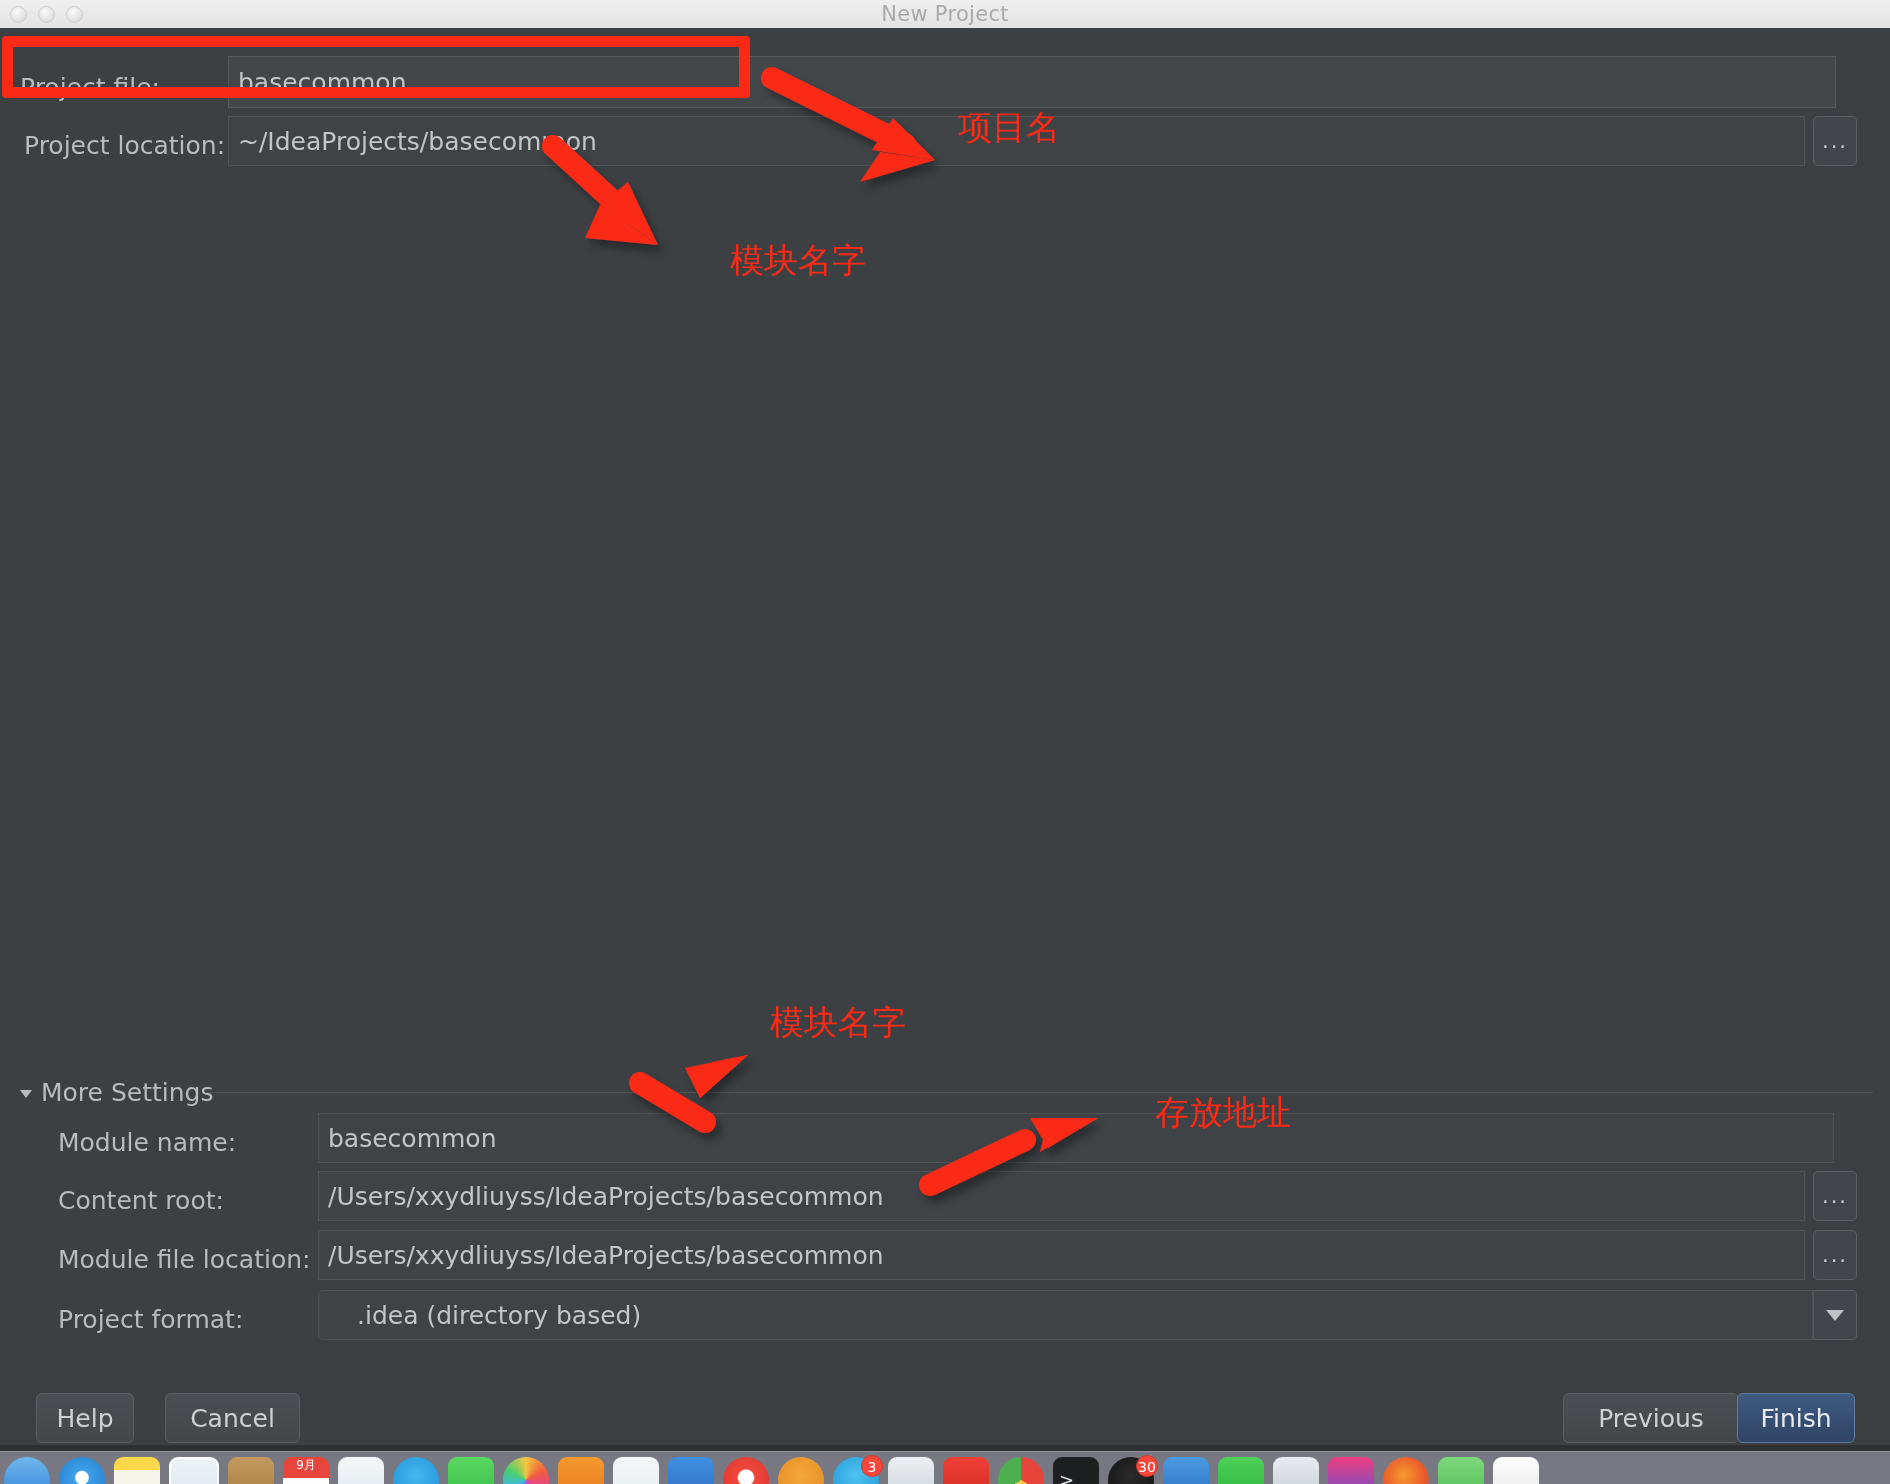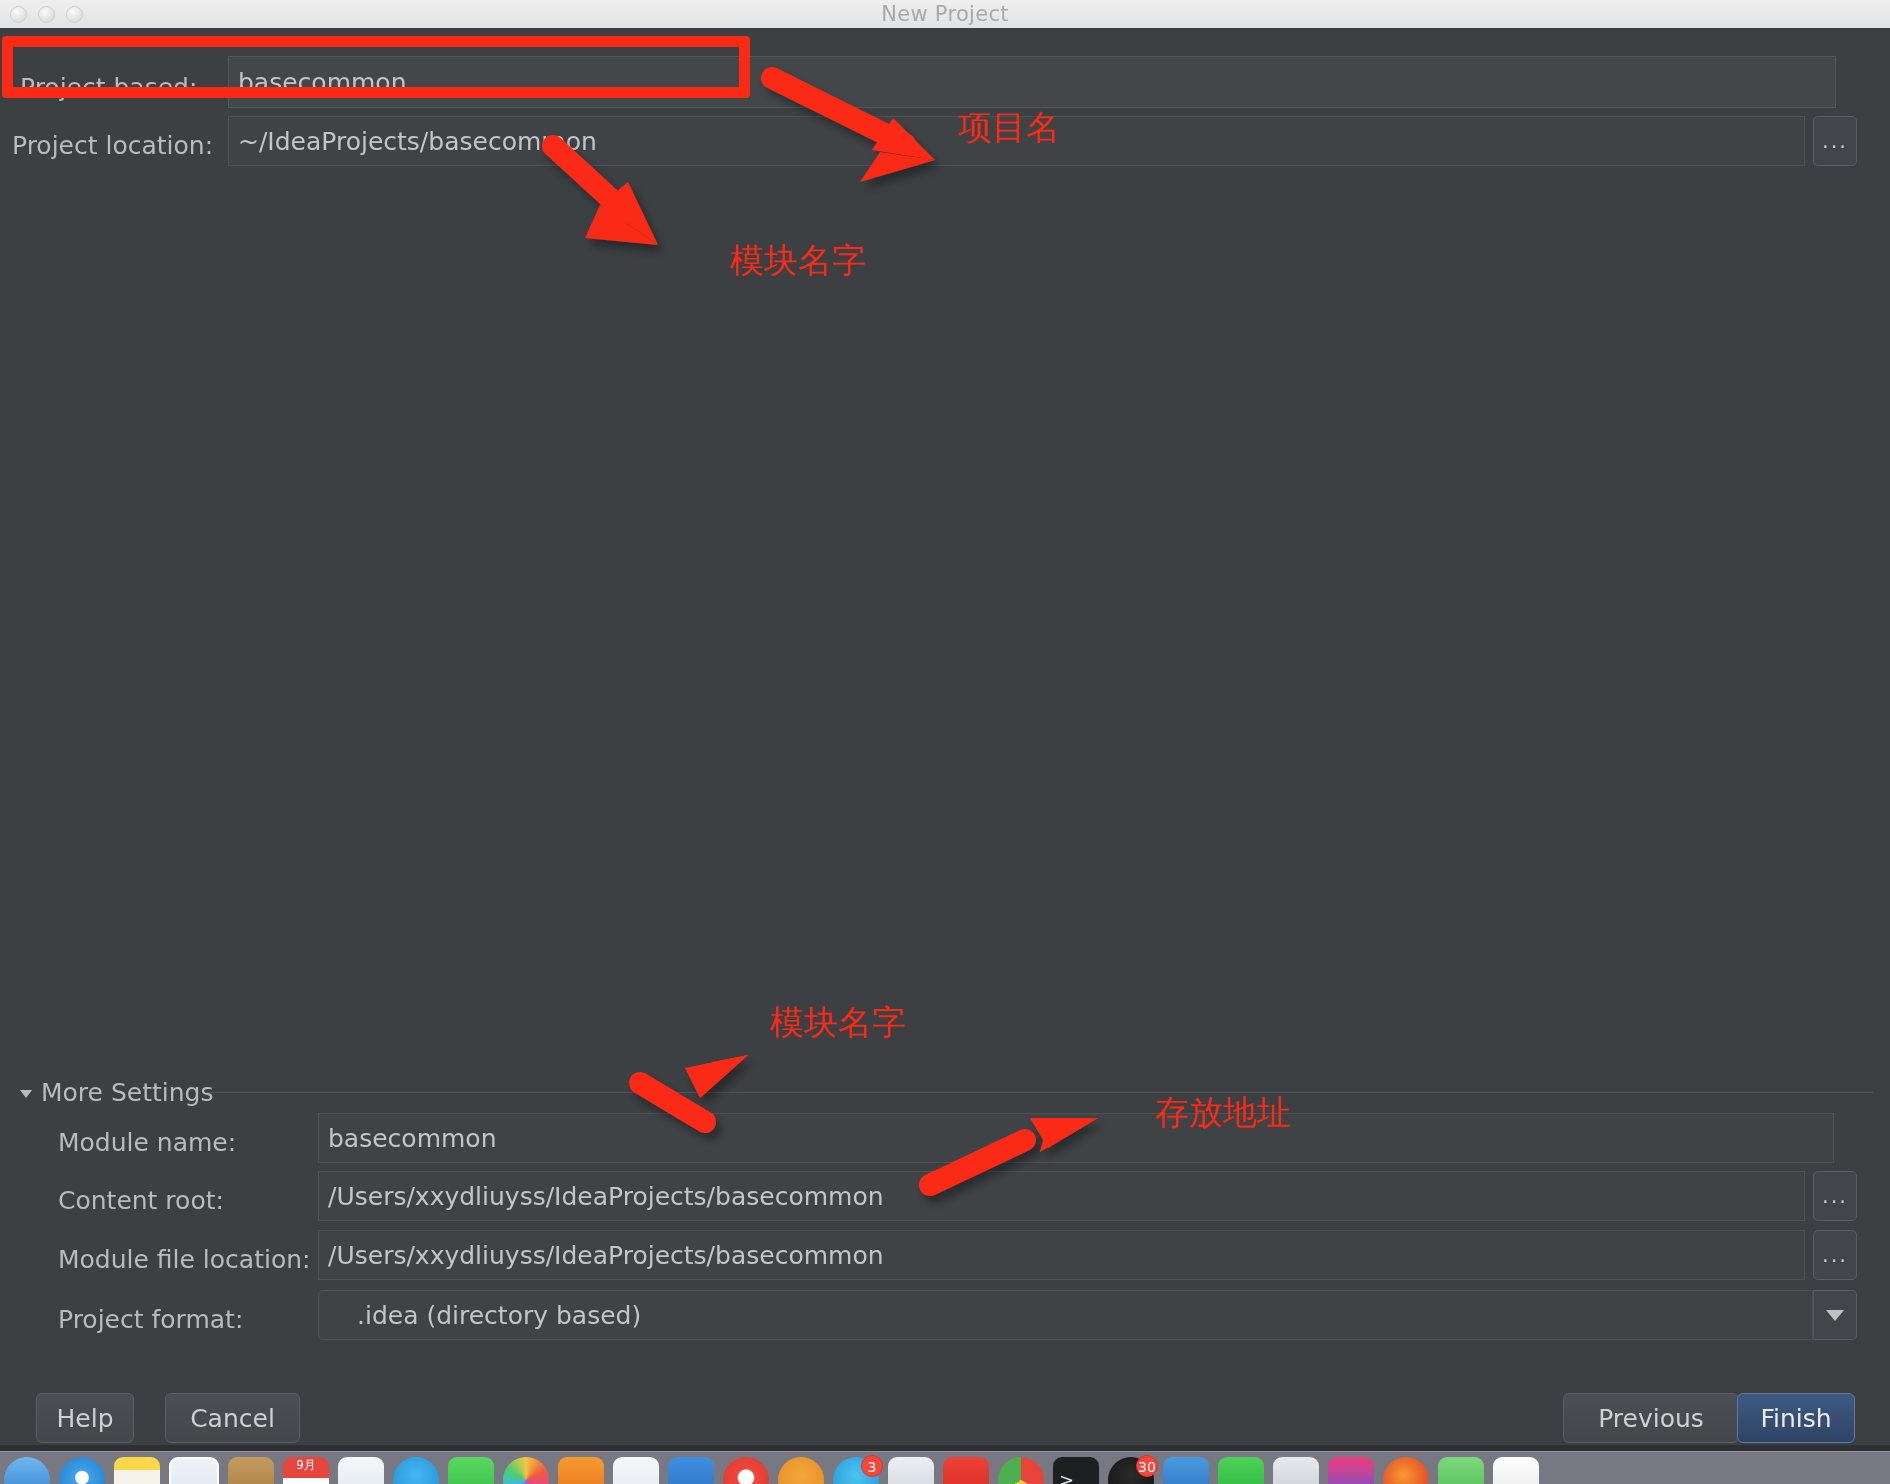--- a/index.html
+++ b/index.html
@@ -234,24 +234,24 @@
 
   <div class="titlebar">
     <div class="traffic tb-close"></div>
     <div class="traffic tb-min"></div>
     <div class="traffic tb-max"></div>
     <div class="title-text">New Project</div>
   </div>
 
   <div class="dialog">
 
-    <div class="lbl" style="left:20px; top:45px;">Project based:</div>
+    <div class="lbl" style="left:20px; top:45px;">Project file:</div>
     <div class="field" style="left:228px; top:28px; width:1608px; height:52px;">basecommon</div>
 
-    <div class="lbl" style="left:12px; top:103px;">Project location:</div>
+    <div class="lbl" style="left:24px; top:103px;">Project location:</div>
     <div class="field flat" style="left:228px; top:88px; width:1577px; height:50px;">~/IdeaProjects/basecommon</div>
     <div class="browse" style="left:1813px; top:88px; height:50px;">...</div>
 
     <div class="more-tri" style="left:20px; top:1062px;"></div>
     <div class="more-label" style="left:41px; top:1050px;">More Settings</div>
     <div class="more-rule" style="left:205px; top:1064px; width:1668px;"></div>
 
     <div class="lbl" style="left:58px; top:1100px;">Module name:</div>
     <div class="field flat" style="left:318px; top:1085px; width:1516px; height:50px;">basecommon</div>
 

